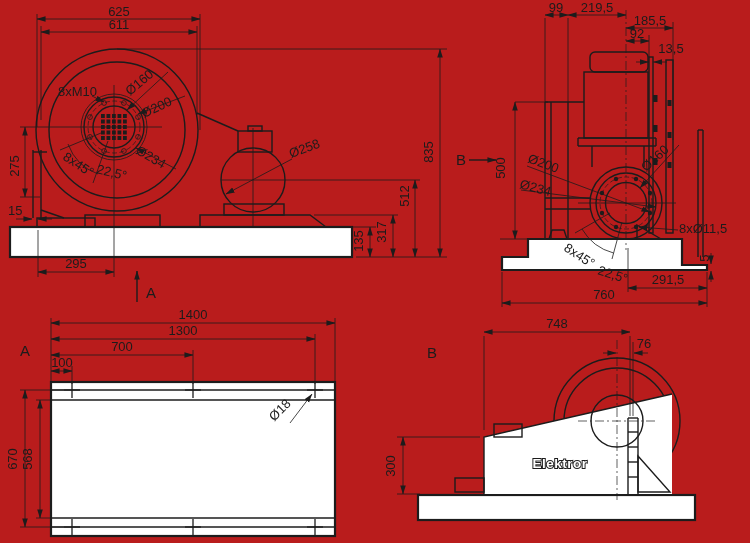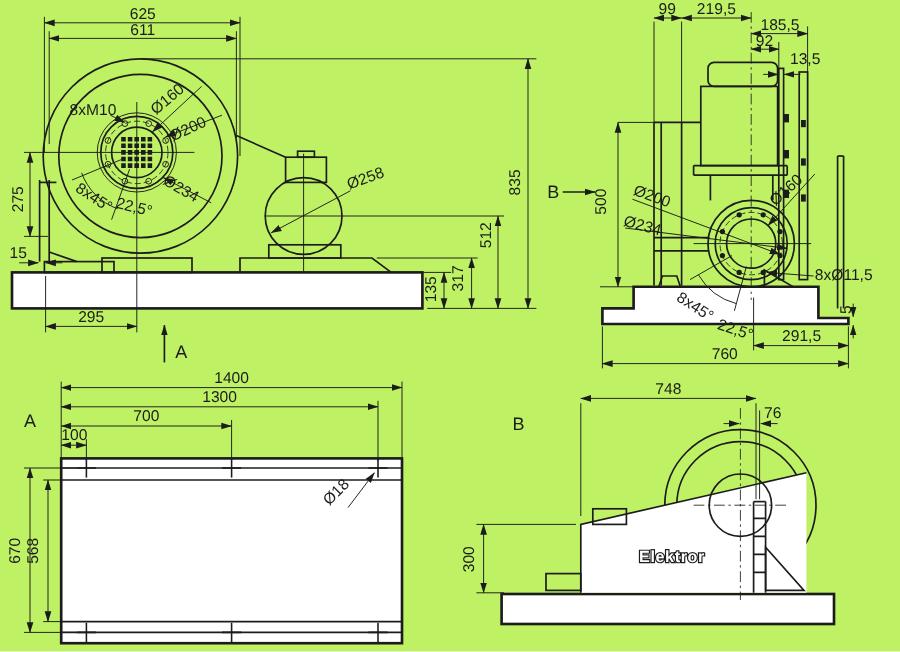--- a/index.html
+++ b/index.html
@@ -1,16 +1,16 @@
 <!DOCTYPE html>
 <html><head>
 <meta charset="utf-8">
 <style>
   html,body{margin:0;padding:0;background:#fff;}
-  .stage{width:750px;height:543px;background:#bef264;position:relative;overflow:hidden;}
+  .stage{width:750px;height:543px;background:#b91c1c;position:relative;overflow:hidden;}
   svg{display:block;}
   .thin{stroke:#1c1c1c;stroke-width:0.8;fill:none;}
   .obj{stroke:#1c1c1c;stroke-width:1.4;fill:none;}
   .thickw{stroke:#1c1c1c;stroke-width:2.2;fill:#fff;}
   .cl{stroke:#1c1c1c;stroke-width:0.7;fill:none;stroke-dasharray:9 3 2 3;}
   .dash{stroke:#1c1c1c;stroke-width:0.7;fill:none;stroke-dasharray:5 2.5;}
   .dot{fill:#1c1c1c;stroke:none;}
   .cover{fill:#ffffff;stroke:none;}
   text{font-family:"Liberation Sans","DejaVu Sans",sans-serif;fill:#1c1c1c;}
   .dim{font-size:13px;}

